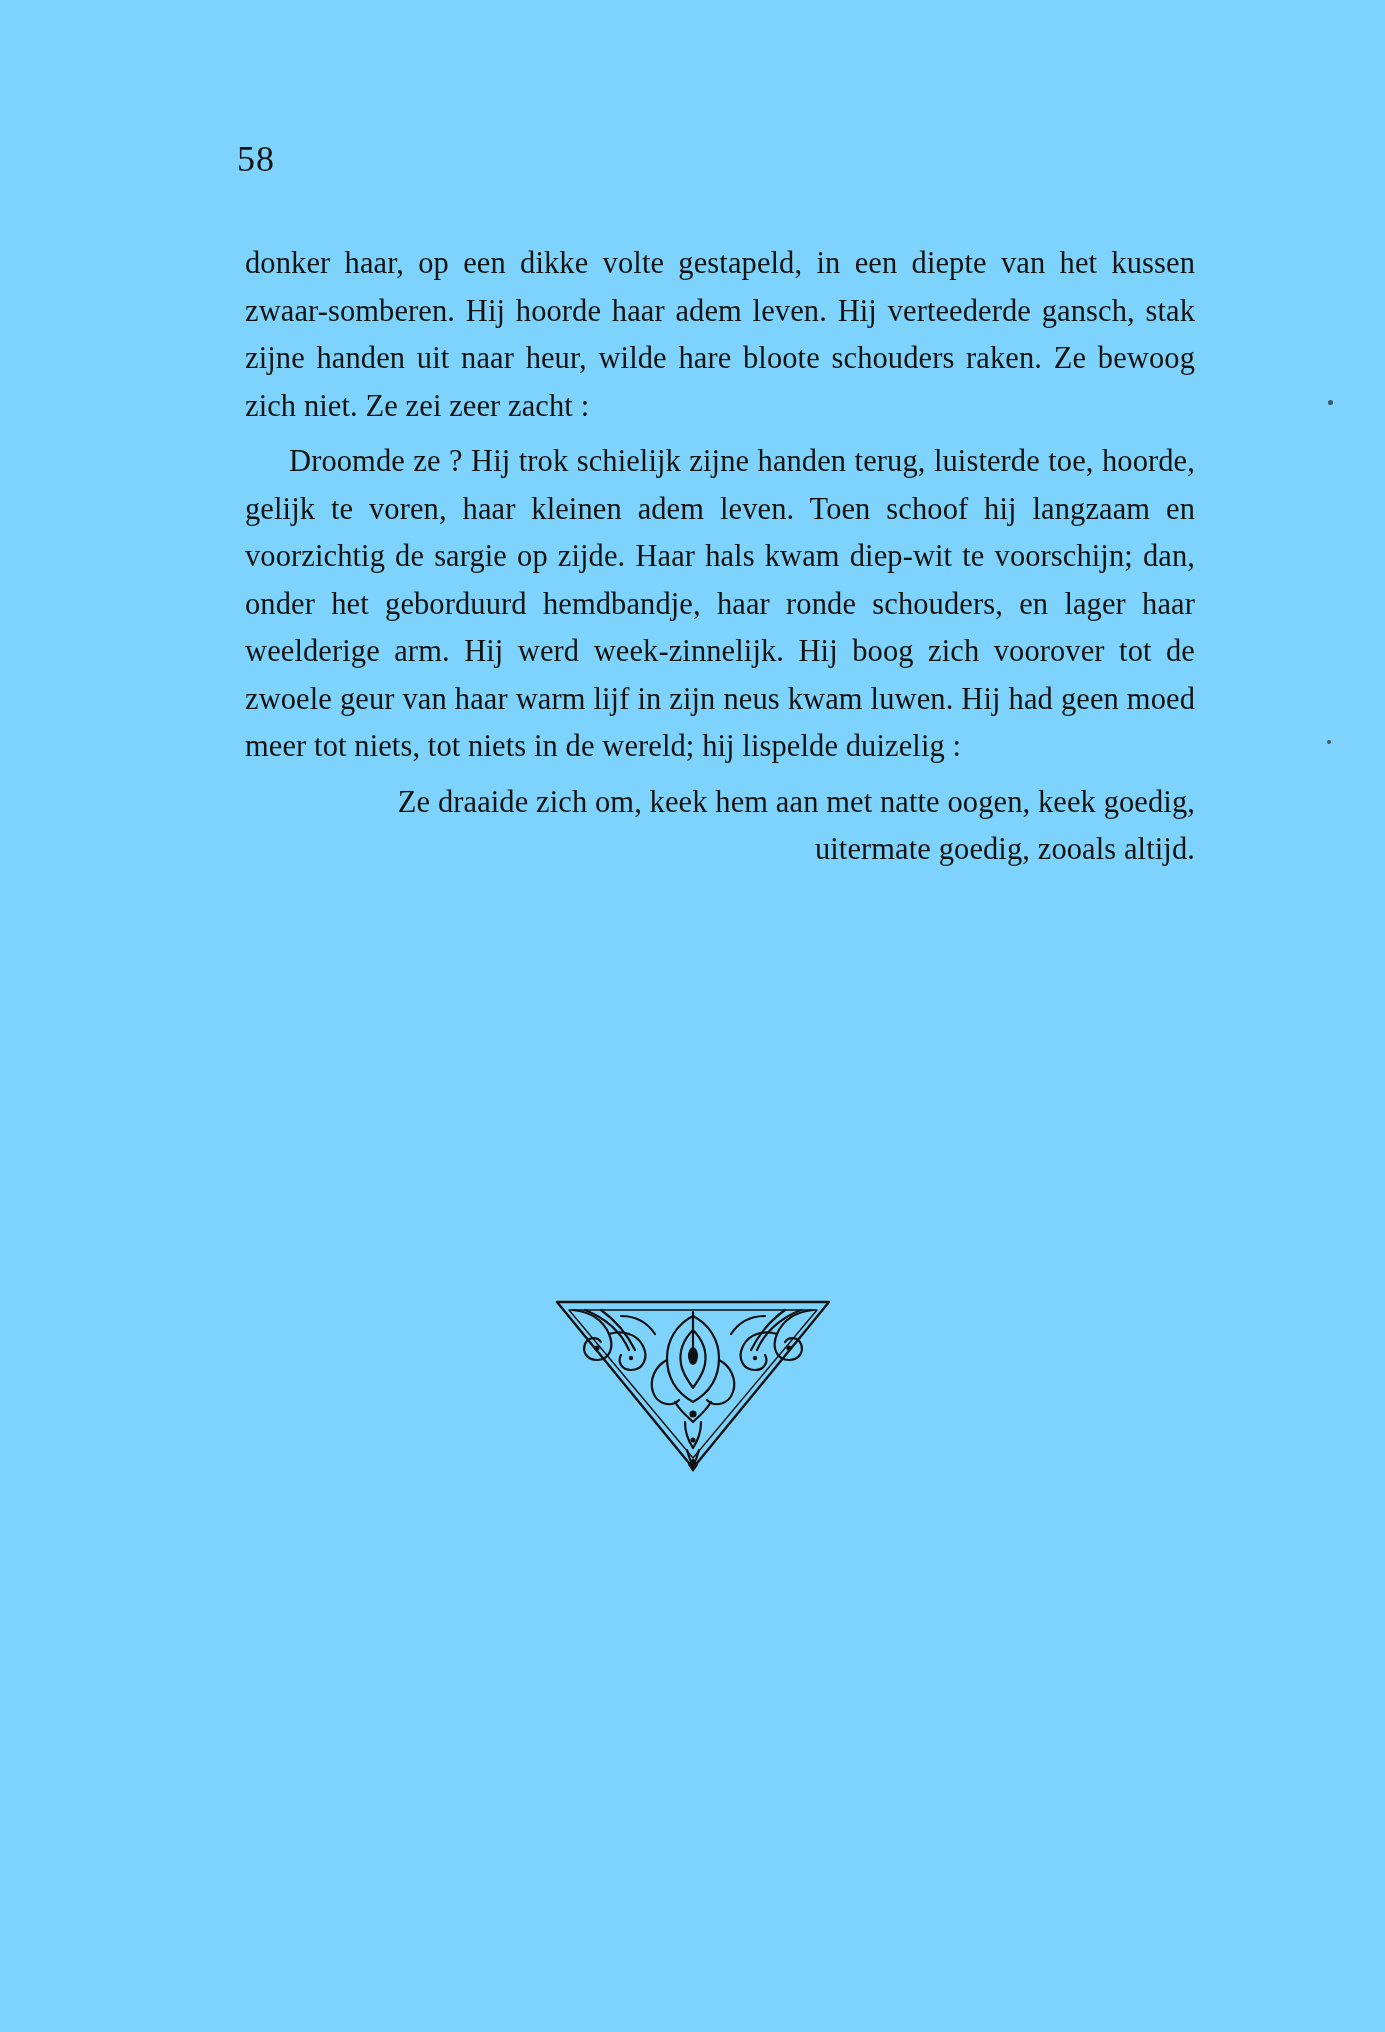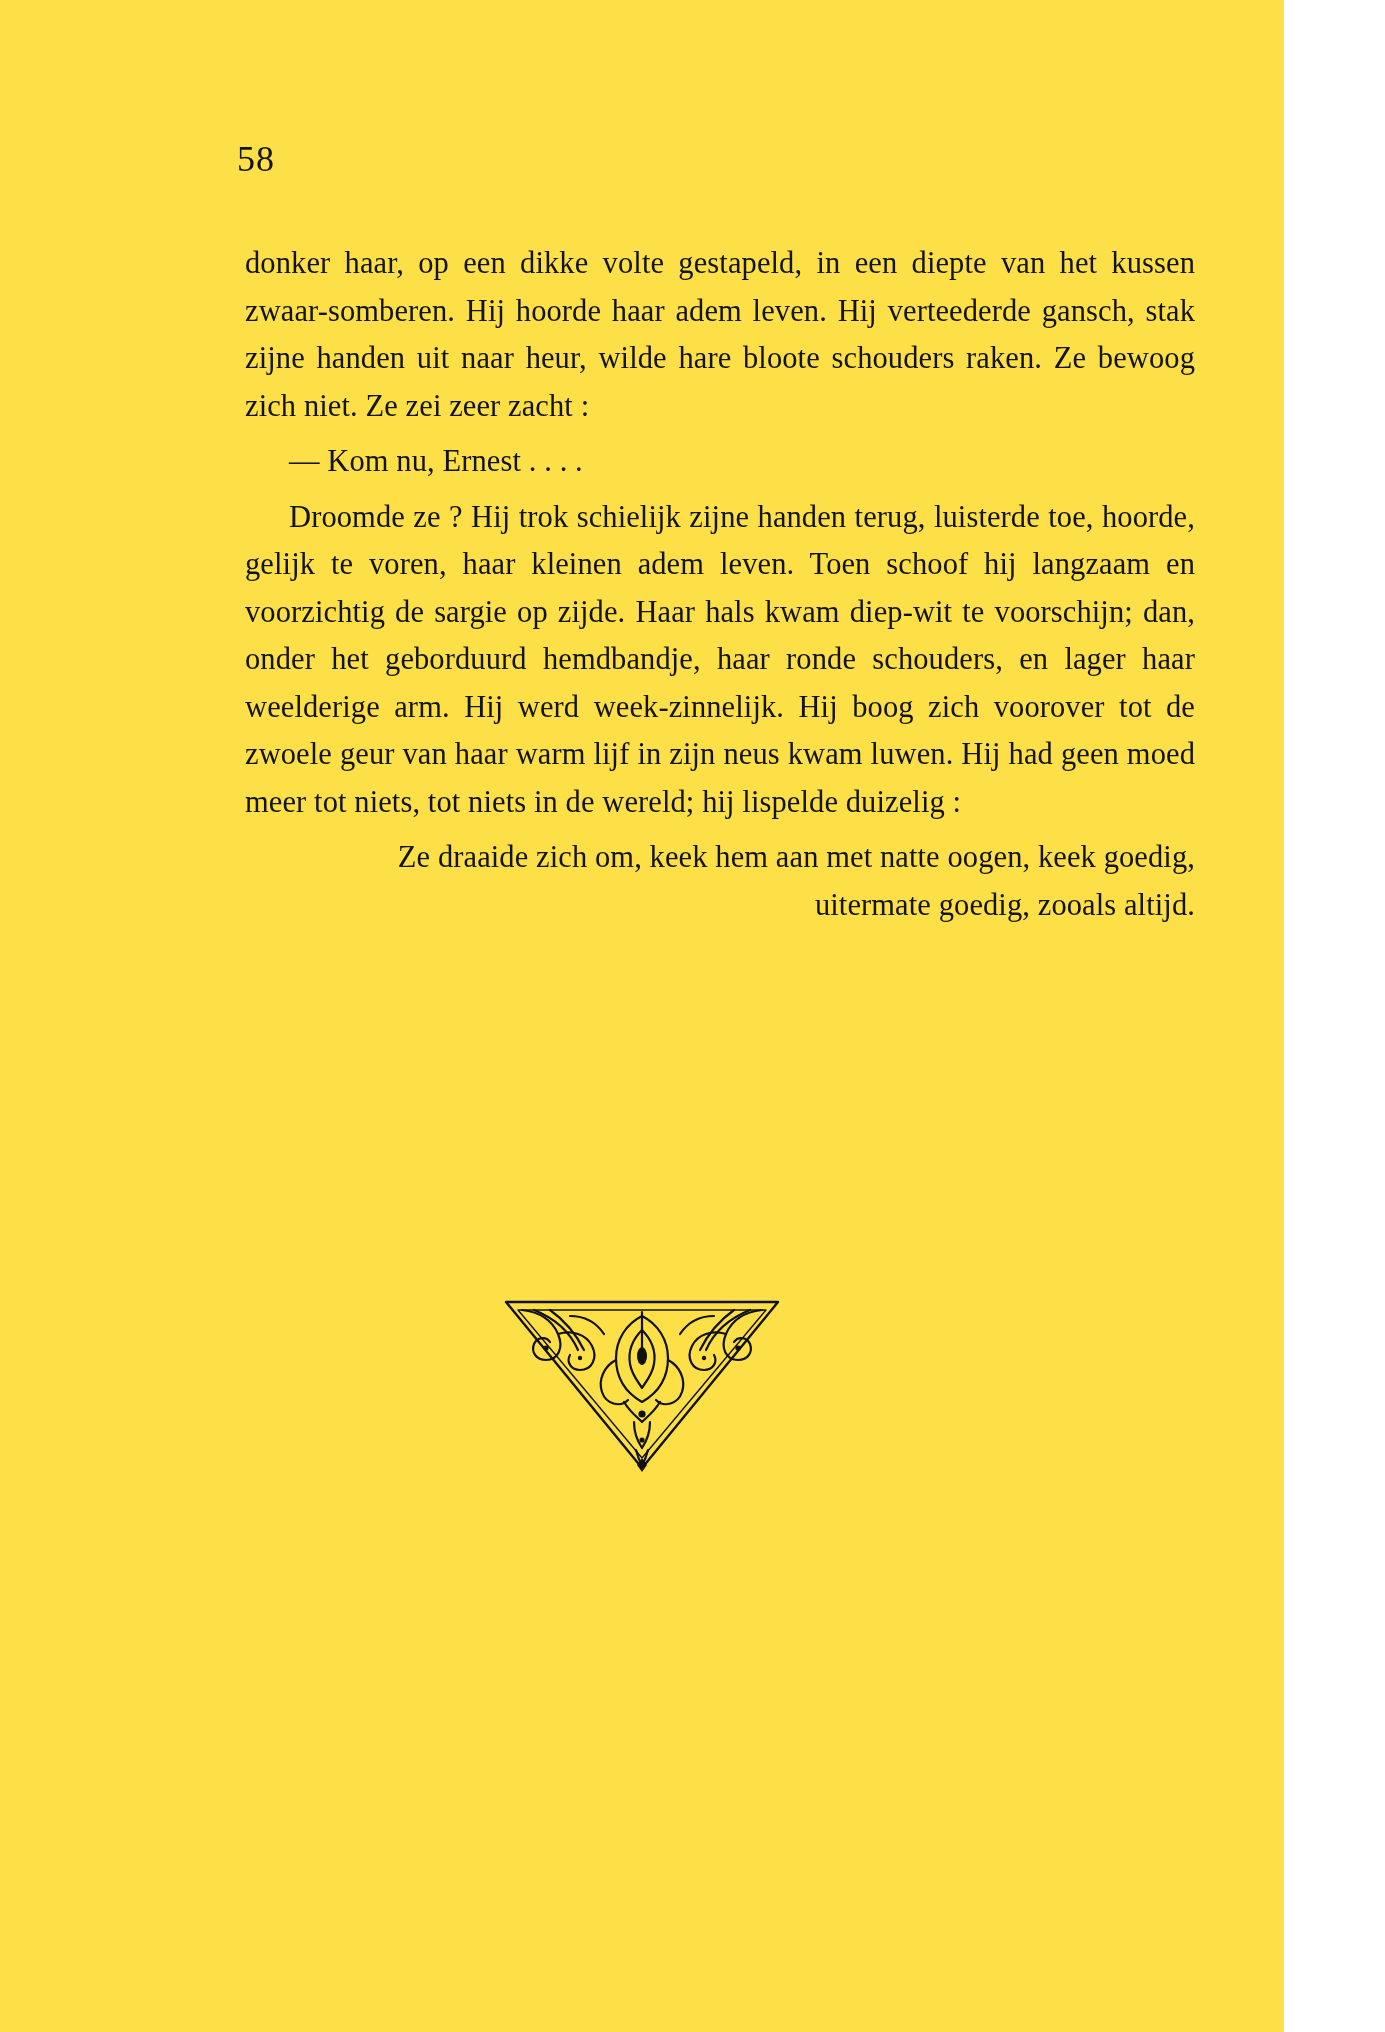--- a/index.html
+++ b/index.html
@@ -5,23 +5,23 @@
   html, body {
     margin: 0;
     padding: 0;
     background: #ffffff;
   }
   body {
     font-family: "Liberation Serif", serif;
   }
   .page {
     position: relative;
-    width: 1284px;
+    width: 1385px;
     height: 2032px;
-    background: #fde047;
+    background: #7dd3fc;
     overflow: hidden;
   }
   .page-number {
     position: absolute;
     left: 237px;
     top: 138px;
     font-family: "Liberation Serif", serif;
     font-size: 36px;
     letter-spacing: 1px;
     color: #1a1a1a;
@@ -81,21 +81,20 @@
 </style>
 </head>
 <body>
 
 <div class="page">
 
   <div class="page-number">58</div>
 
   <div class="text-block">
     <p class="para">donker haar, op een dikke volte gestapeld, in een diepte van het kussen zwaar-somberen. Hij hoorde haar adem leven. Hij verteederde gansch, stak zijne handen uit naar heur, wilde hare bloote schouders raken. Ze bewoog zich niet. Ze zei zeer zacht :</p>
-    <p class="para dash">— Kom nu, Ernest . . . .</p>
     <p class="para indent">Droomde ze ? Hij trok schielijk zijne handen terug, luisterde toe, hoorde, gelijk te voren, haar kleinen adem leven. Toen schoof hij langzaam en voorzichtig de sargie op zijde. Haar hals kwam diep-wit te voorschijn; dan, onder het geborduurd hemdbandje, haar ronde schouders, en lager haar weelderige arm. Hij werd week-zinnelijk. Hij boog zich voorover tot de zwoele geur van haar warm lijf in zijn neus kwam luwen. Hij had geen moed meer tot niets, tot niets in de wereld; hij lispelde duizelig :</p>
     <p class="para indent last-line">Ze draaide zich om, keek hem aan met natte oogen, keek goedig, uitermate goedig, zooals altijd.</p>
   </div>
 
   <div class="speck speck-a"></div>
   <div class="speck speck-b"></div>
 
   <div class="ornament">
     <svg viewBox="0 0 300 190" xmlns="http://www.w3.org/2000/svg">
       <g fill="none" stroke="#111111" stroke-width="2.2" stroke-linecap="round" stroke-linejoin="round">

